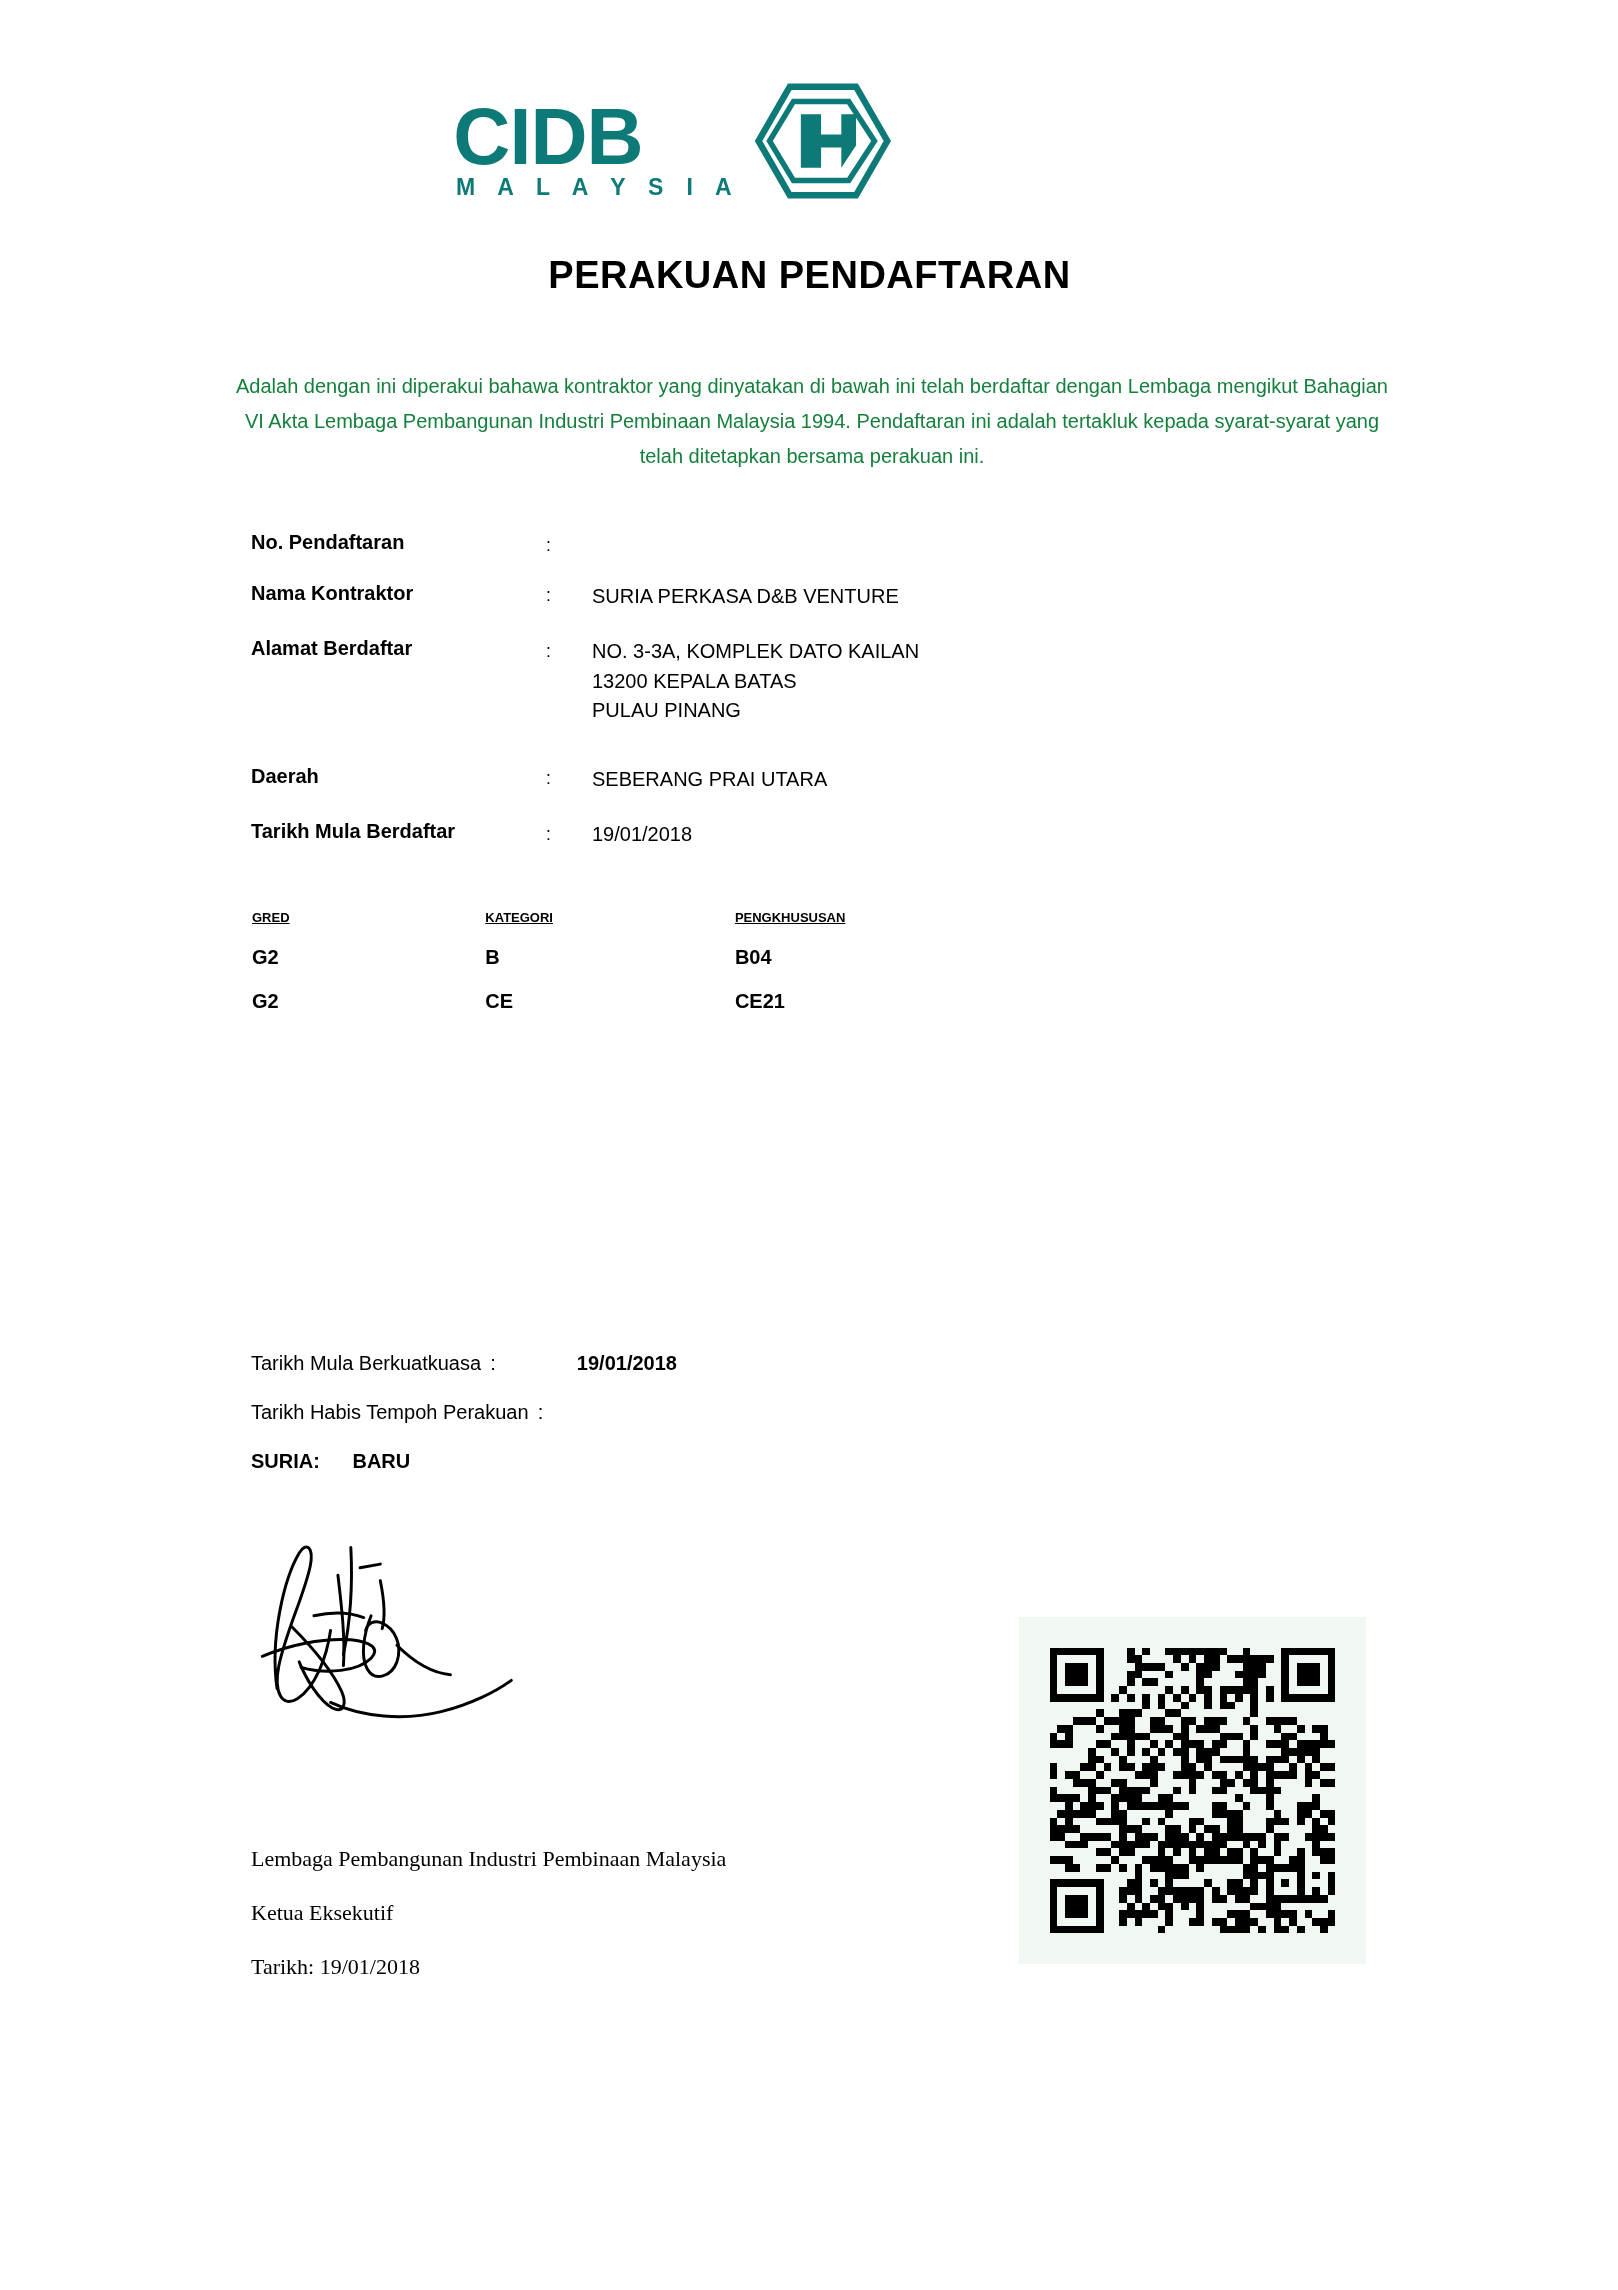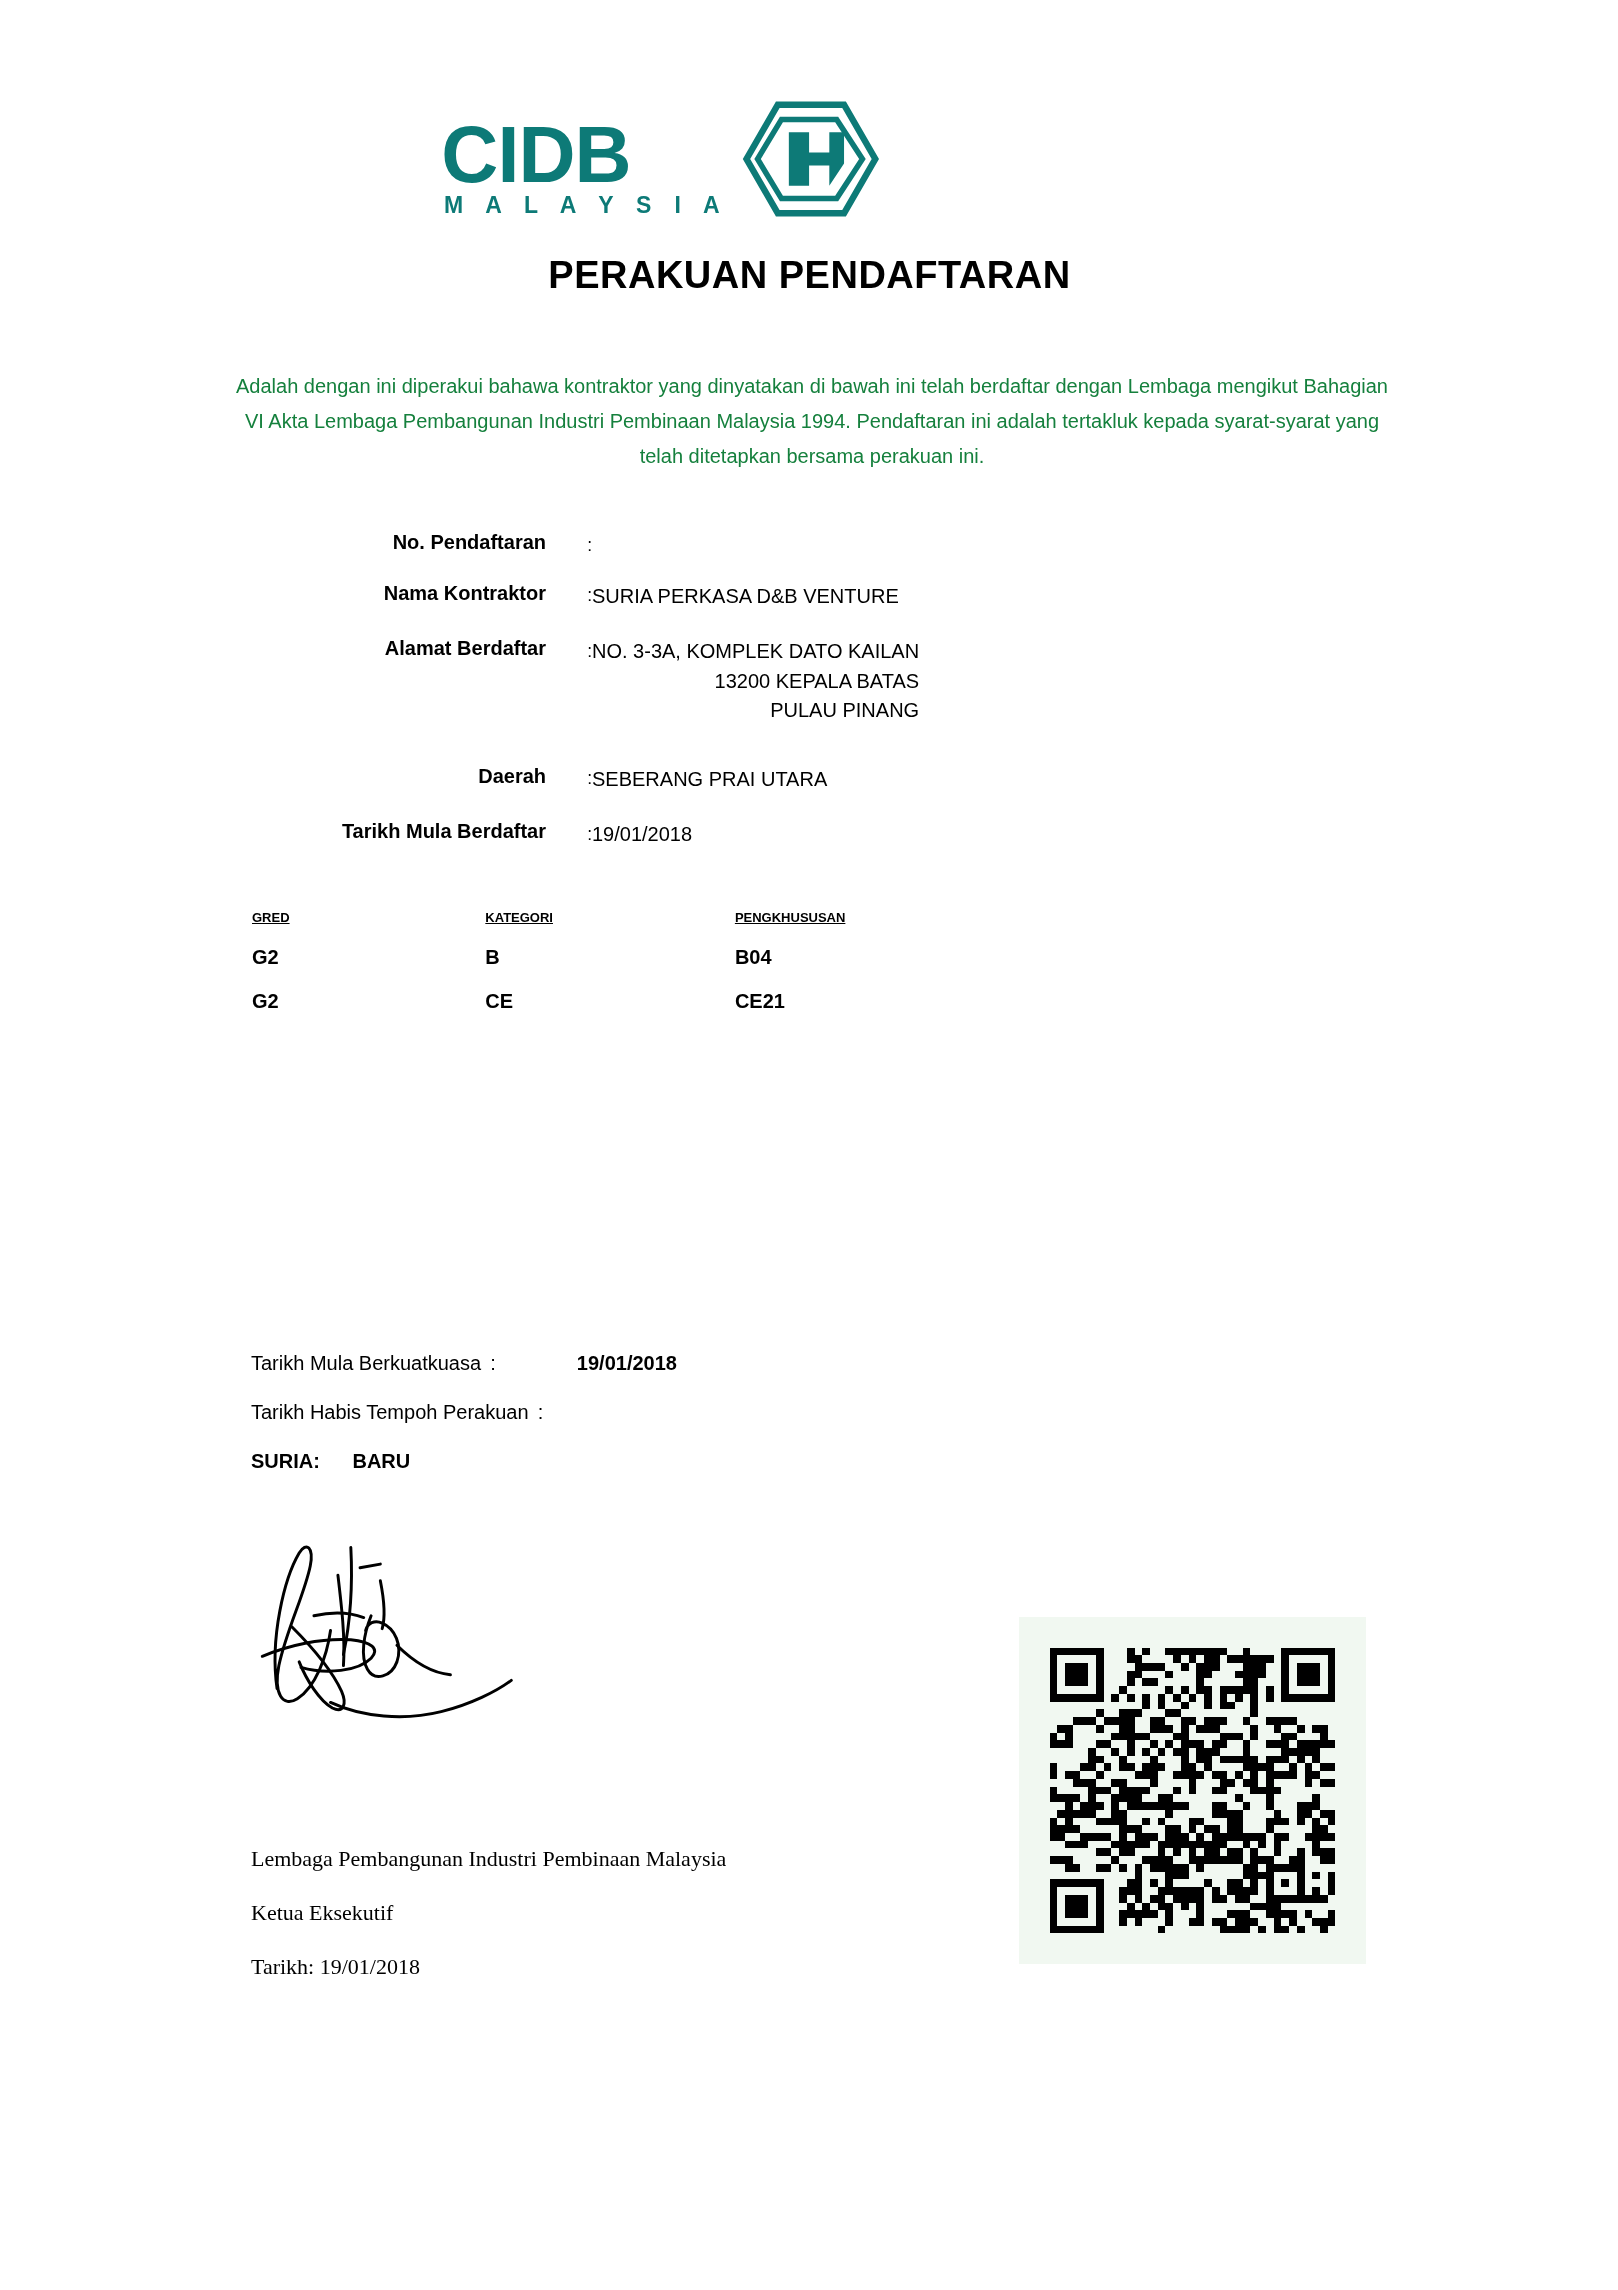--- a/index.html
+++ b/index.html
@@ -18,26 +18,27 @@
   .page {
     position: relative;
     width: 1619px;
     height: 2291px;
     background: #ffffff;
   }
 
   
   .logo-wrap {
     position: absolute;
-    top: 99px;
+    top: 81px;
     left: 0;
     width: 1320px;
     display: flex;
     justify-content: center;
     align-items: flex-start;
+    padding-left: 12px;
   }
   .logo-inner {
     display: flex;
     align-items: center;
     gap: 9.2px;
   }
   .logo-text-block {
     display: flex;
     flex-direction: column;
     align-items: flex-start;
@@ -92,21 +93,20 @@
   .fields {
     position: absolute;
     top: 531px;
     left: 251px;
     width: 1108px;
   }
   .field-row {
     display: flex;
     align-items: flex-start;
     margin-bottom: 26px;
-    text-align: right;
   }
   .field-label {
     width: 295px;
     font-size: 20px;
     font-weight: bold;
     flex: 0 0 295px;
   }
   .field-colon {
     width: 46px;
     flex: 0 0 46px;

